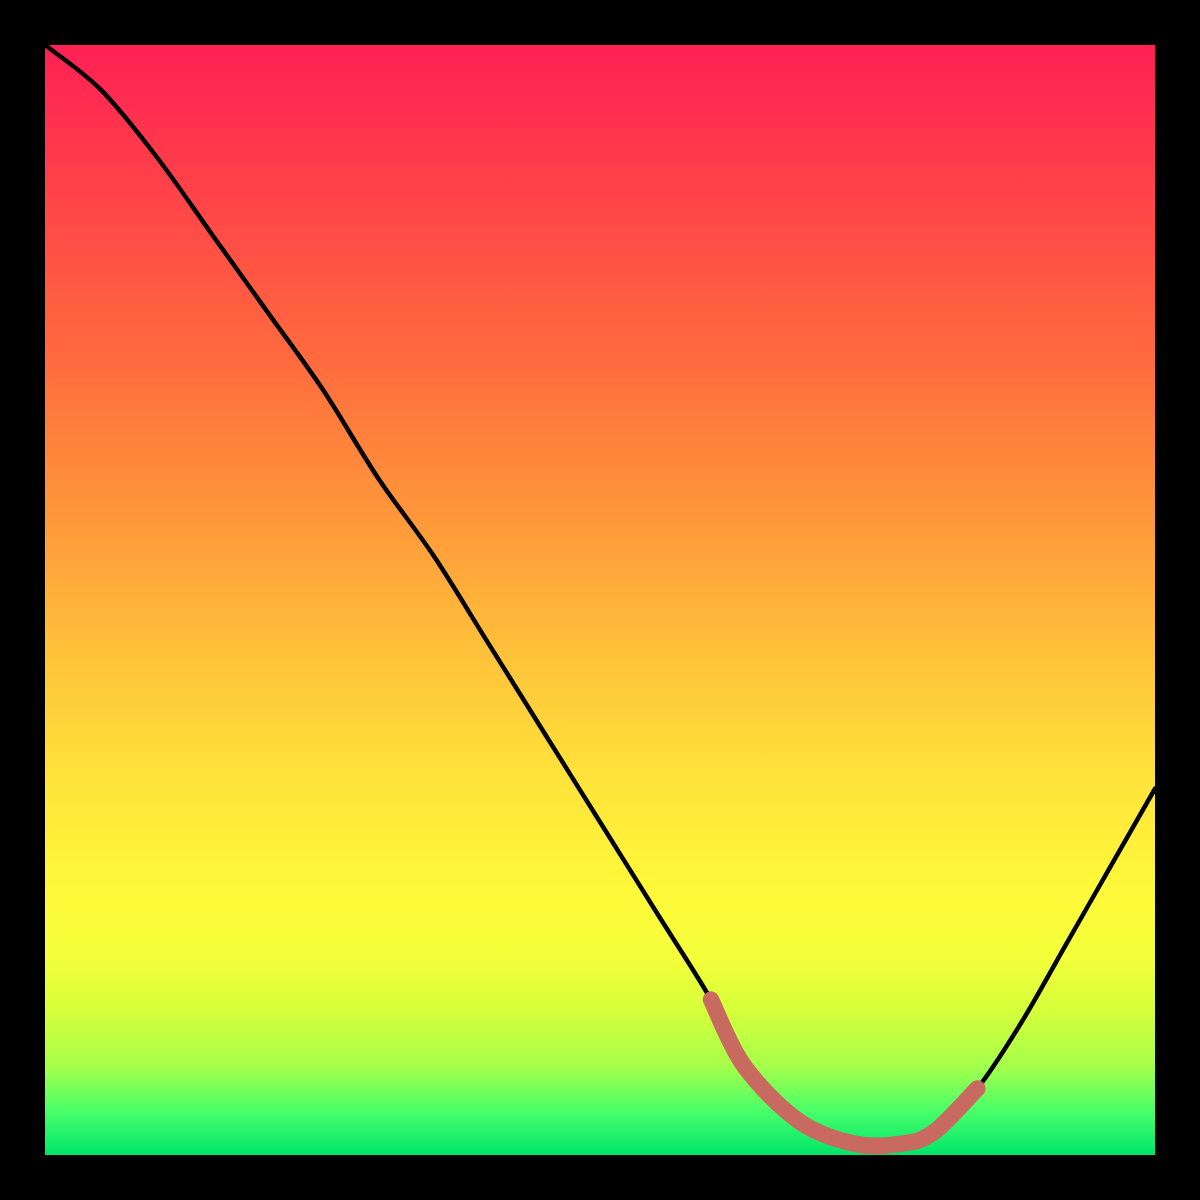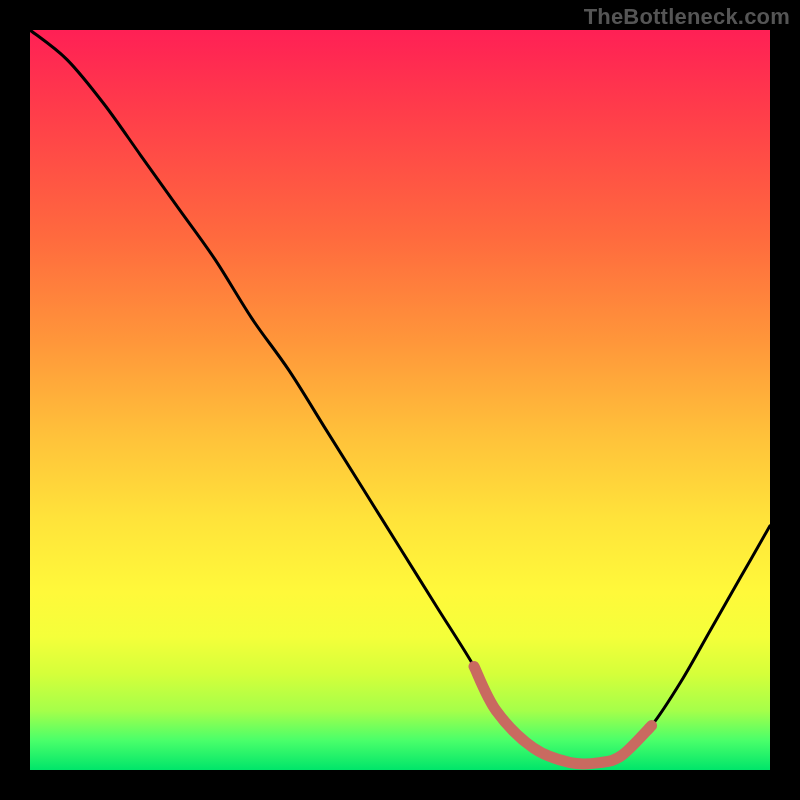--- a/index.html
+++ b/index.html
@@ -59,21 +59,20 @@
   svg.curve {
     position: absolute;
     left: 0;
     top: 0;
   }
 </style>
 </head>
 <body>
 
 <div class="frame">
-  <div class="watermark">TheBottleneck.com</div>
 
   <div class="plot-area">
     <div class="gradient-bg"></div>
     <svg class="curve" id="curve-svg" xmlns="http://www.w3.org/2000/svg" width="740" height="740" viewBox="0 0 740 740">
         <path d="M 0 0 C 6.166666666666667 4.933333333333337 24.666666666666664 17.266666666666687 37 29.600000000000023 C 49.333333333333336 41.93333333333336 61.666666666666664 57.966666666666654 74 74 C 86.33333333333333 90.03333333333335 98.66666666666667 108.5333333333334 111 125.80000000000007 C 123.33333333333333 143.06666666666675 135.66666666666666 160.33333333333337 148 177.60000000000002 C 160.33333333333334 194.86666666666667 172.66666666666666 210.90000000000003 185 229.40000000000003 C 197.33333333333334 247.90000000000003 209.66666666666666 270.1 222 288.6 C 234.33333333333334 307.1 246.66666666666666 321.9 259 340.4 C 271.3333333333333 358.9 283.6666666666667 379.8666666666666 296 399.59999999999997 C 308.3333333333333 419.3333333333333 320.6666666666667 439.06666666666666 333 458.8 C 345.3333333333333 478.53333333333336 357.66666666666663 498.26666666666665 370 518 C 382.33333333333337 537.7333333333333 394.66666666666674 557.4666666666667 407.00000000000006 577.2 C 419.33333333333337 596.9333333333334 434.1333333333333 619.1333333333333 444 636.4 C 453.8666666666667 653.6666666666666 456.3333333333333 667.2333333333333 466.2 680.8 C 476.06666666666666 694.3666666666666 490.86666666666673 709.1666666666666 503.20000000000005 717.8 C 515.5333333333334 726.4333333333333 529.0999999999999 730.1333333333333 540.1999999999999 732.6 C 551.3 735.0666666666667 561.1666666666667 733.8333333333334 569.8000000000001 732.6 C 578.4333333333334 731.3666666666667 583.3666666666667 731.3666666666667 592 725.2 C 600.6333333333333 719.0333333333334 611.7333333333333 707.9333333333334 621.6 695.6 C 631.4666666666667 683.2666666666667 641.3333333333334 667.2333333333333 651.2 651.2 C 661.0666666666667 635.1666666666667 670.9333333333334 616.6666666666666 680.8000000000001 599.4 C 690.6666666666667 582.1333333333333 700.5333333333333 564.8666666666667 710.4 547.6 C 720.2666666666667 530.3333333333334 735.0666666666666 504.4333333333333 740 495.79999999999995" fill="none" stroke="#000000" stroke-width="3" stroke-linecap="round"></path>
         <path d="M 444 636.4 C 447.7 643.8 456.3333333333333 667.2333333333333 466.2 680.8 C 476.06666666666666 694.3666666666666 490.86666666666673 709.1666666666666 503.20000000000005 717.8 C 515.5333333333334 726.4333333333333 529.0999999999999 730.1333333333333 540.1999999999999 732.6 C 551.3 735.0666666666667 561.1666666666667 733.8333333333334 569.8000000000001 732.6 C 578.4333333333334 731.3666666666667 583.3666666666667 731.3666666666667 592 725.2 C 600.6333333333333 719.0333333333334 616.6666666666667 700.5333333333333 621.6 695.6" fill="none" stroke="#c96a60" stroke-width="11" stroke-linecap="round"></path>
       </svg>
   </div>
 </div>
 

